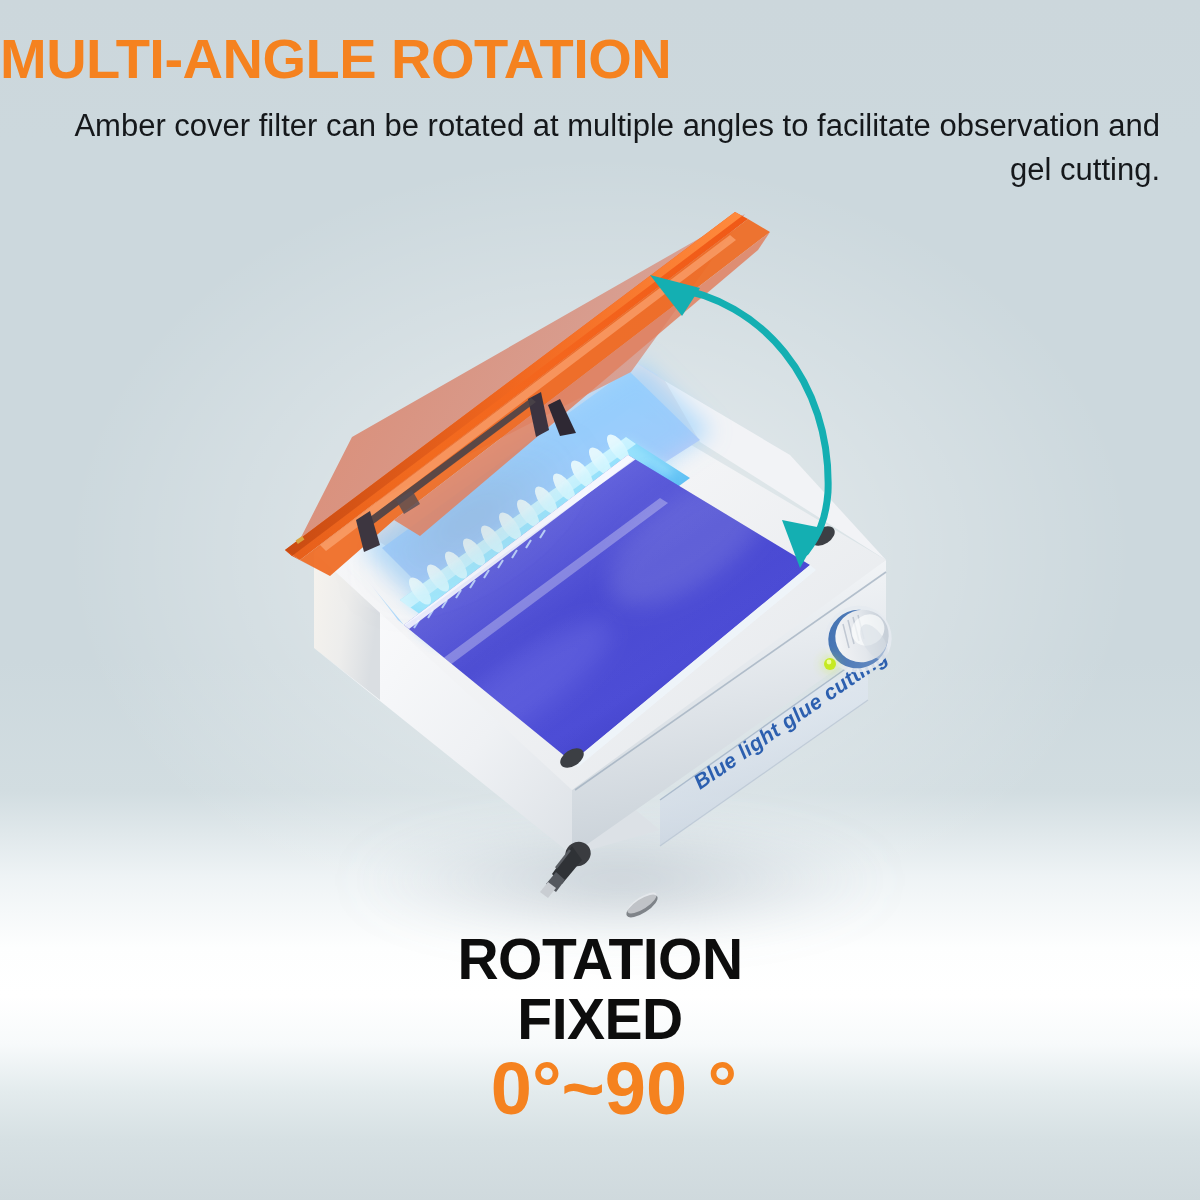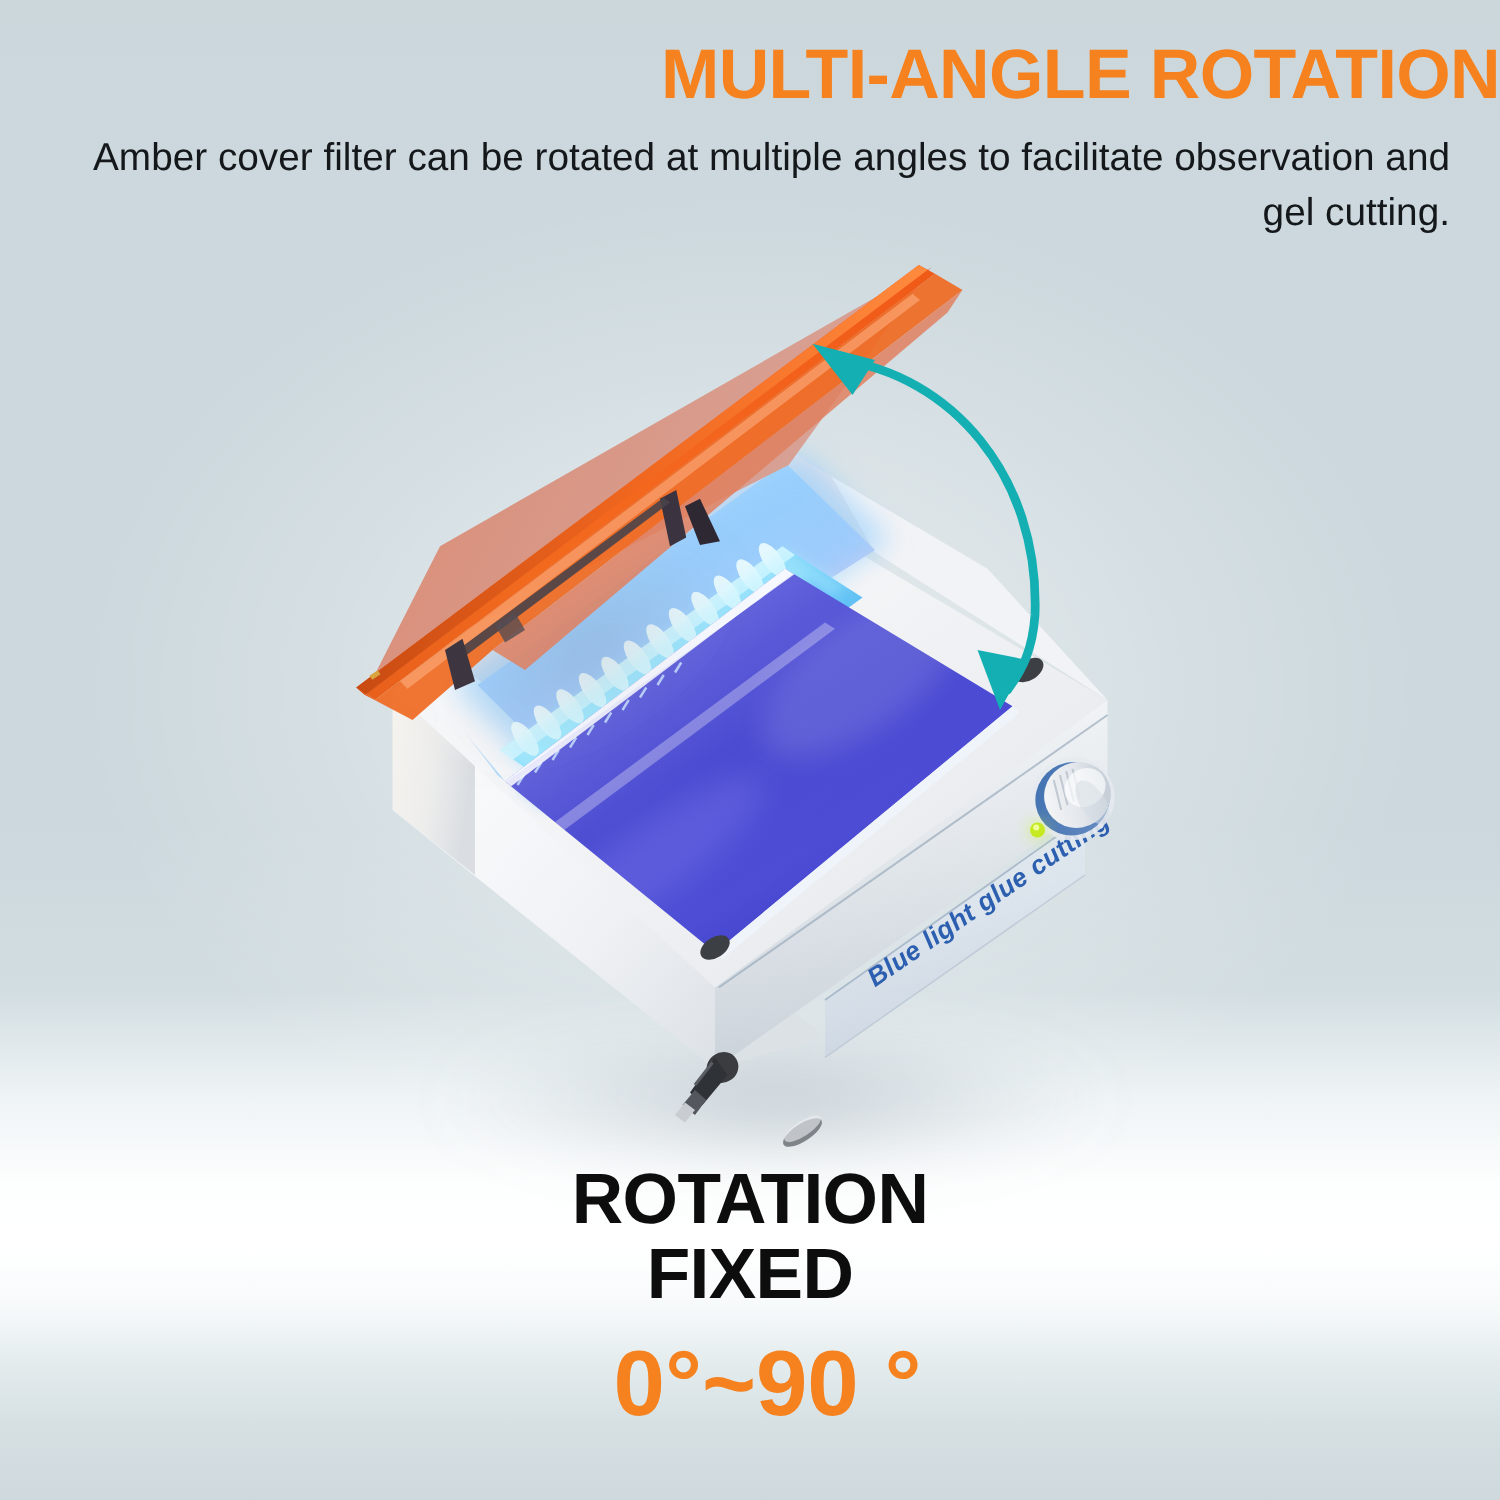--- a/index.html
+++ b/index.html
@@ -35,21 +35,21 @@
                 rgba(255,255,255,0.55) 0%,
                 rgba(255,255,255,0.20) 45%,
                 rgba(255,255,255,0.0) 72%);
     pointer-events: none;
   }
 
   
   #headline {
     position: absolute;
     top: 30px; left: 0; right: 0;
-    text-align: right;
+    text-align: left;
     font-size: 56px;
     font-weight: 700;
     letter-spacing: -0.5px;
     color: #F5821F;
     line-height: 1.05;
     white-space: nowrap;
   }
 
   #subtitle {
     position: absolute;
@@ -70,21 +70,21 @@
     text-align: center;
   }
   .foot-line {
     font-size: 57px;
     font-weight: 700;
     color: #0d0d0d;
     line-height: 1.05;
     letter-spacing: -0.5px;
   }
   #foot-range {
-    margin-top: 18px;
+    margin-top: 0;
     font-size: 74px;
     font-weight: 700;
     color: #F5821F;
     letter-spacing: 0px;
     line-height: 1.05;
     padding-left: 28px;
   }
 
   
   #device {

